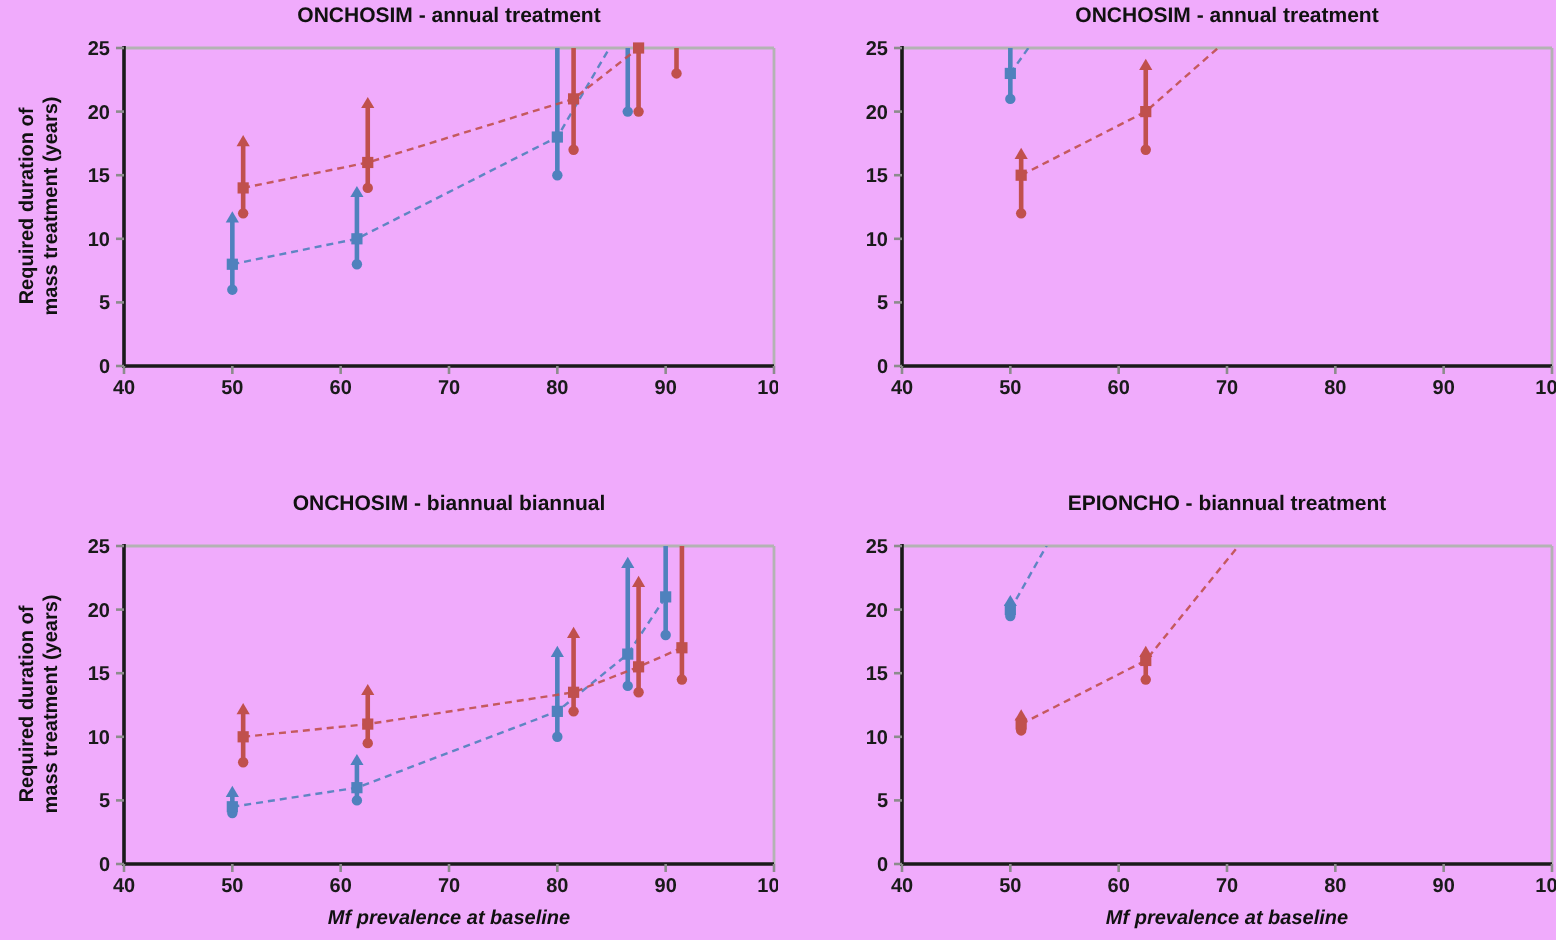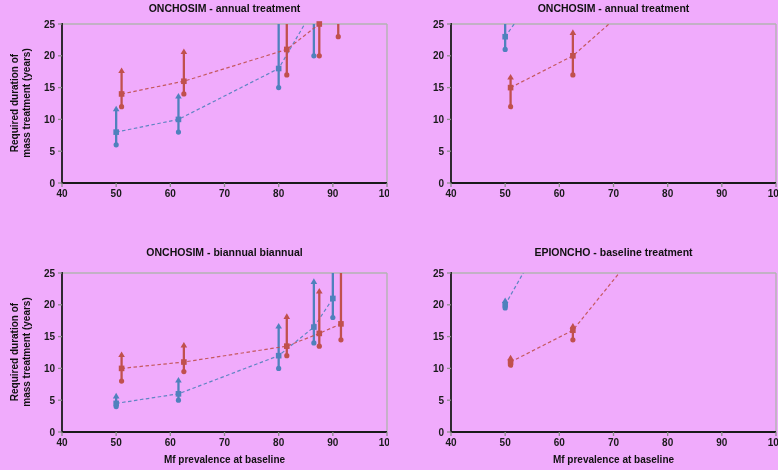--- a/index.html
+++ b/index.html
@@ -5,21 +5,21 @@
   html,body{margin:0;padding:0;background:#fff;}
   .figure{position:relative;width:778px;height:470px;background:#f0abfc;overflow:hidden;
           font-family:"Liberation Sans",sans-serif;}
   .subplot{position:absolute;width:389px;}
   .subplot .title{position:absolute;left:62px;width:325px;text-align:center;
           font-size:10.5px;font-weight:bold;color:#111;white-space:nowrap;}
   .subplot svg{position:absolute;left:0;}
   .ylabel{position:absolute;left:20px;transform:translate(-50%,-50%) rotate(-90deg);
           font-size:10px;font-weight:bold;color:#111;text-align:center;line-height:11.5px;white-space:nowrap;}
   .xlabel{position:absolute;left:62px;width:325px;text-align:center;
-          font-size:10px;font-weight:bold;color:#111;}
+          font-size:10px;font-weight:bold;color:#111;font-style:italic;}
   .row-top{top:0;height:225px;}
   .row-top .title{top:2px;}
   .row-top svg{top:0;}
   .row-top .ylabel{top:103px;}
   .row-bot{top:235px;height:235px;}
   .row-bot .title{top:11px;}
   .row-bot svg{top:14px;}
   .row-bot .ylabel{top:117px;}
   .row-bot .xlabel{top:219px;}
   .col-left{left:0;}
@@ -289,21 +289,21 @@
           <circle cx="319.29166666666663" cy="97.14" r="2.6" fill="#c0504d"></circle>
           <rect x="316.4916666666666" y="81.62" width="5.6" height="5.6" fill="#c0504d"></rect>
           <circle cx="340.9583333333333" cy="90.78" r="2.6" fill="#c0504d"></circle>
           <rect x="338.1583333333333" y="72.08" width="5.6" height="5.6" fill="#c0504d"></rect>
         </g>
       </svg>
     <div class="xlabel">Mf prevalence at baseline</div>
   </section>
 
   <section class="subplot row-bot col-right">
-    <div class="title">EPIONCHO - baseline treatment</div>
+    <div class="title">EPIONCHO - biannual treatment</div>
     <svg width="389" height="212">
         <defs>
           <clipPath id="clip3">
             <rect x="61" y="24" width="327" height="165"></rect>
           </clipPath>
         </defs>
         <g stroke="#b3b3b3" stroke-width="1.4">
           <line x1="62" y1="24" x2="387" y2="24"></line>
           <line x1="387" y1="24" x2="387" y2="183"></line>
         </g>

